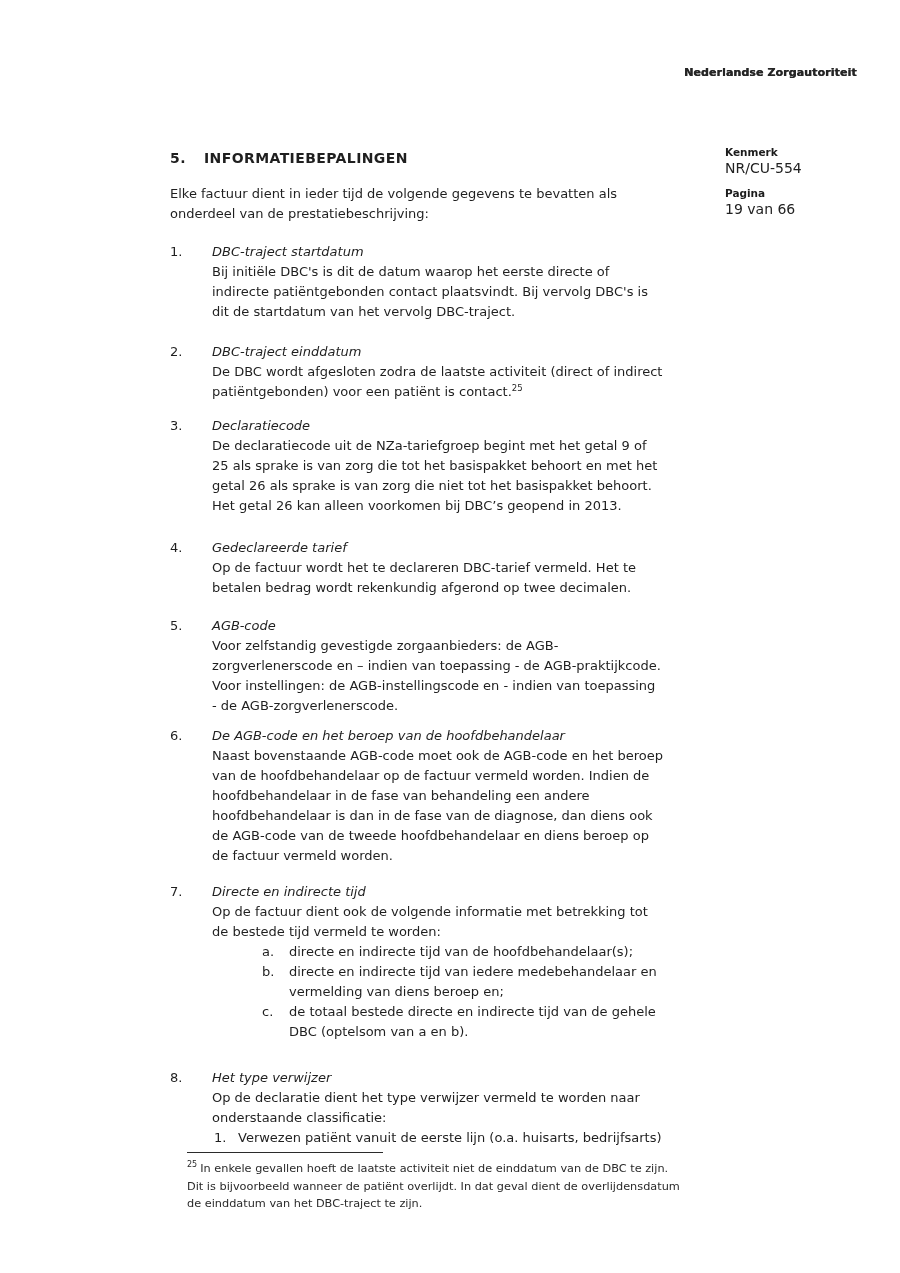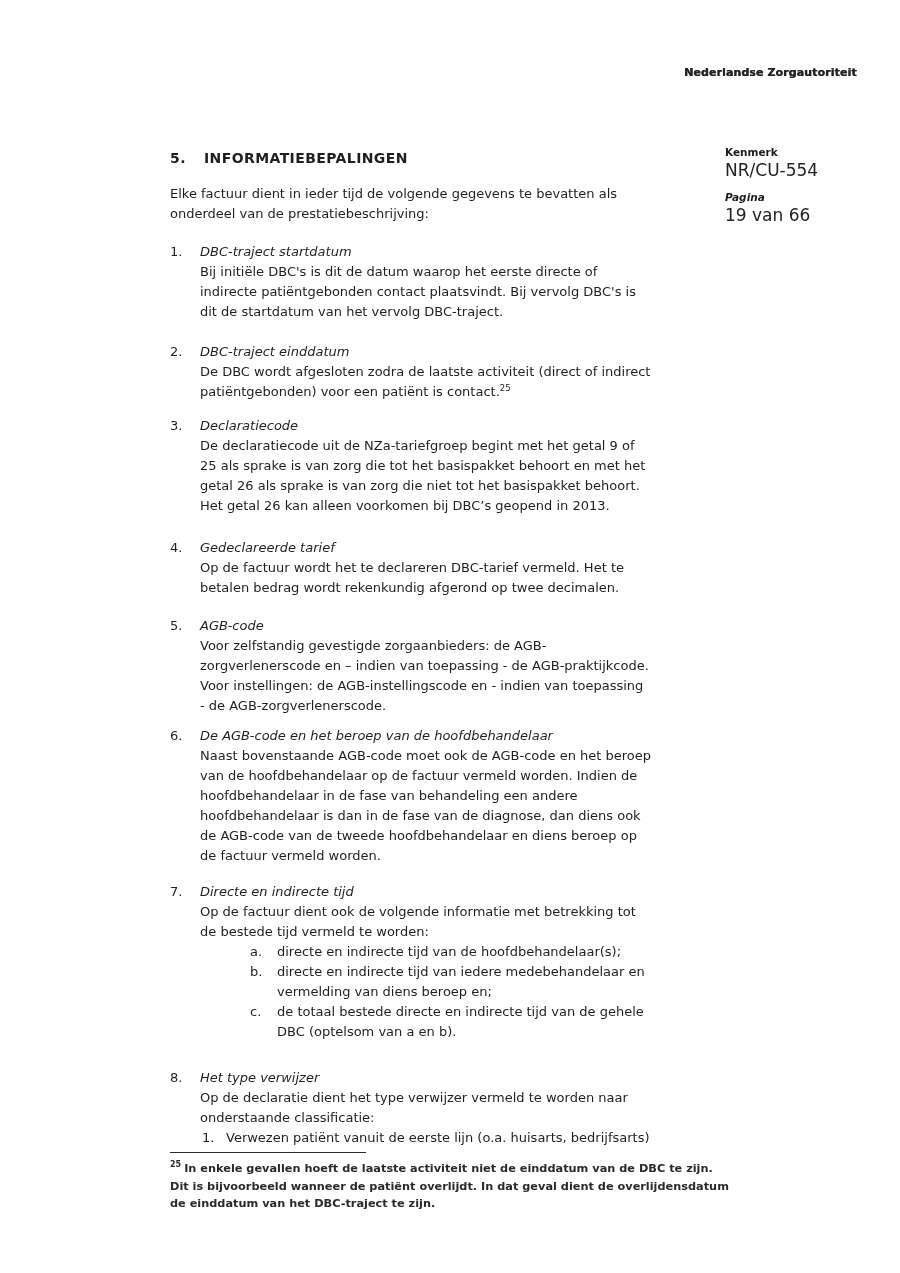--- a/index.html
+++ b/index.html
@@ -9,45 +9,45 @@
     color:#1f1f1f;overflow:hidden;
   }
   .logo{
     position:absolute;top:66px;left:684px;
     font-size:11px;font-weight:700;color:#252525;
     letter-spacing:.1px;text-shadow:.4px 0 0 #2a2a2a;
     white-space:nowrap;
   }
   .meta{position:absolute;top:146px;left:725px;white-space:nowrap;}
   .meta-label{font-weight:700;font-size:10.5px;color:#1c1c1c;}
-  .meta-value{font-size:17px;margin-top:2px;color:#222;}
-  .meta-label.pagina{margin-top:11px;font-style:italic;}
+  .meta-value{font-size:14px;margin-top:2px;color:#222;}
+  .meta-label.pagina{margin-top:11px;}
   .content{
     position:absolute;top:148px;left:170px;width:640px;
     font-size:13px;line-height:20px;
   }
   .heading{display:flex;font-weight:700;font-size:14px;letter-spacing:.4px;}
   .h-num{width:34px;flex:none;}
   .para{margin-top:16px;}
   .ln{white-space:nowrap;}
   .item{display:flex;}
   .m18{margin-top:18px;} .m20{margin-top:20px;} .m14{margin-top:14px;}
   .m22{margin-top:22px;} .m10{margin-top:10px;} .m16{margin-top:16px;}
   .m26{margin-top:26px;}
   .num{width:30px;flex:none;}
-  .ibody{flex:1;min-width:0;}
+  .ibody{flex:1;min-width:0;margin-left:12px;}
   .title{font-style:italic;}
   .sub{display:flex;margin-left:50px;}
   .sub-marker{width:27px;flex:none;}
   .sub8{margin-left:2px;}
   .sub8 .sub-marker{width:24px;}
   sup.fnref{font-size:8.5px;line-height:0;vertical-align:super;}
   .footnote{
-    position:absolute;left:170px;top:1152px;width:640px;
-    font-size:11.3px;line-height:17.5px;color:#2a2a2a;font-weight:bold;
+    position:absolute;left:187px;top:1152px;width:640px;
+    font-size:11.3px;line-height:17.5px;color:#2a2a2a;
   }
   .fn-rule{width:196px;border-top:1.5px solid #2b2b2b;margin-bottom:7px;}
   .fn-first .fn-text{margin-left:3px;}
   sup.fn-marker{font-size:8px;line-height:0;vertical-align:super;}
 </style>
 </head>
 <body>
 
 <div class="logo">Nederlandse Zorgautoriteit</div>
 

